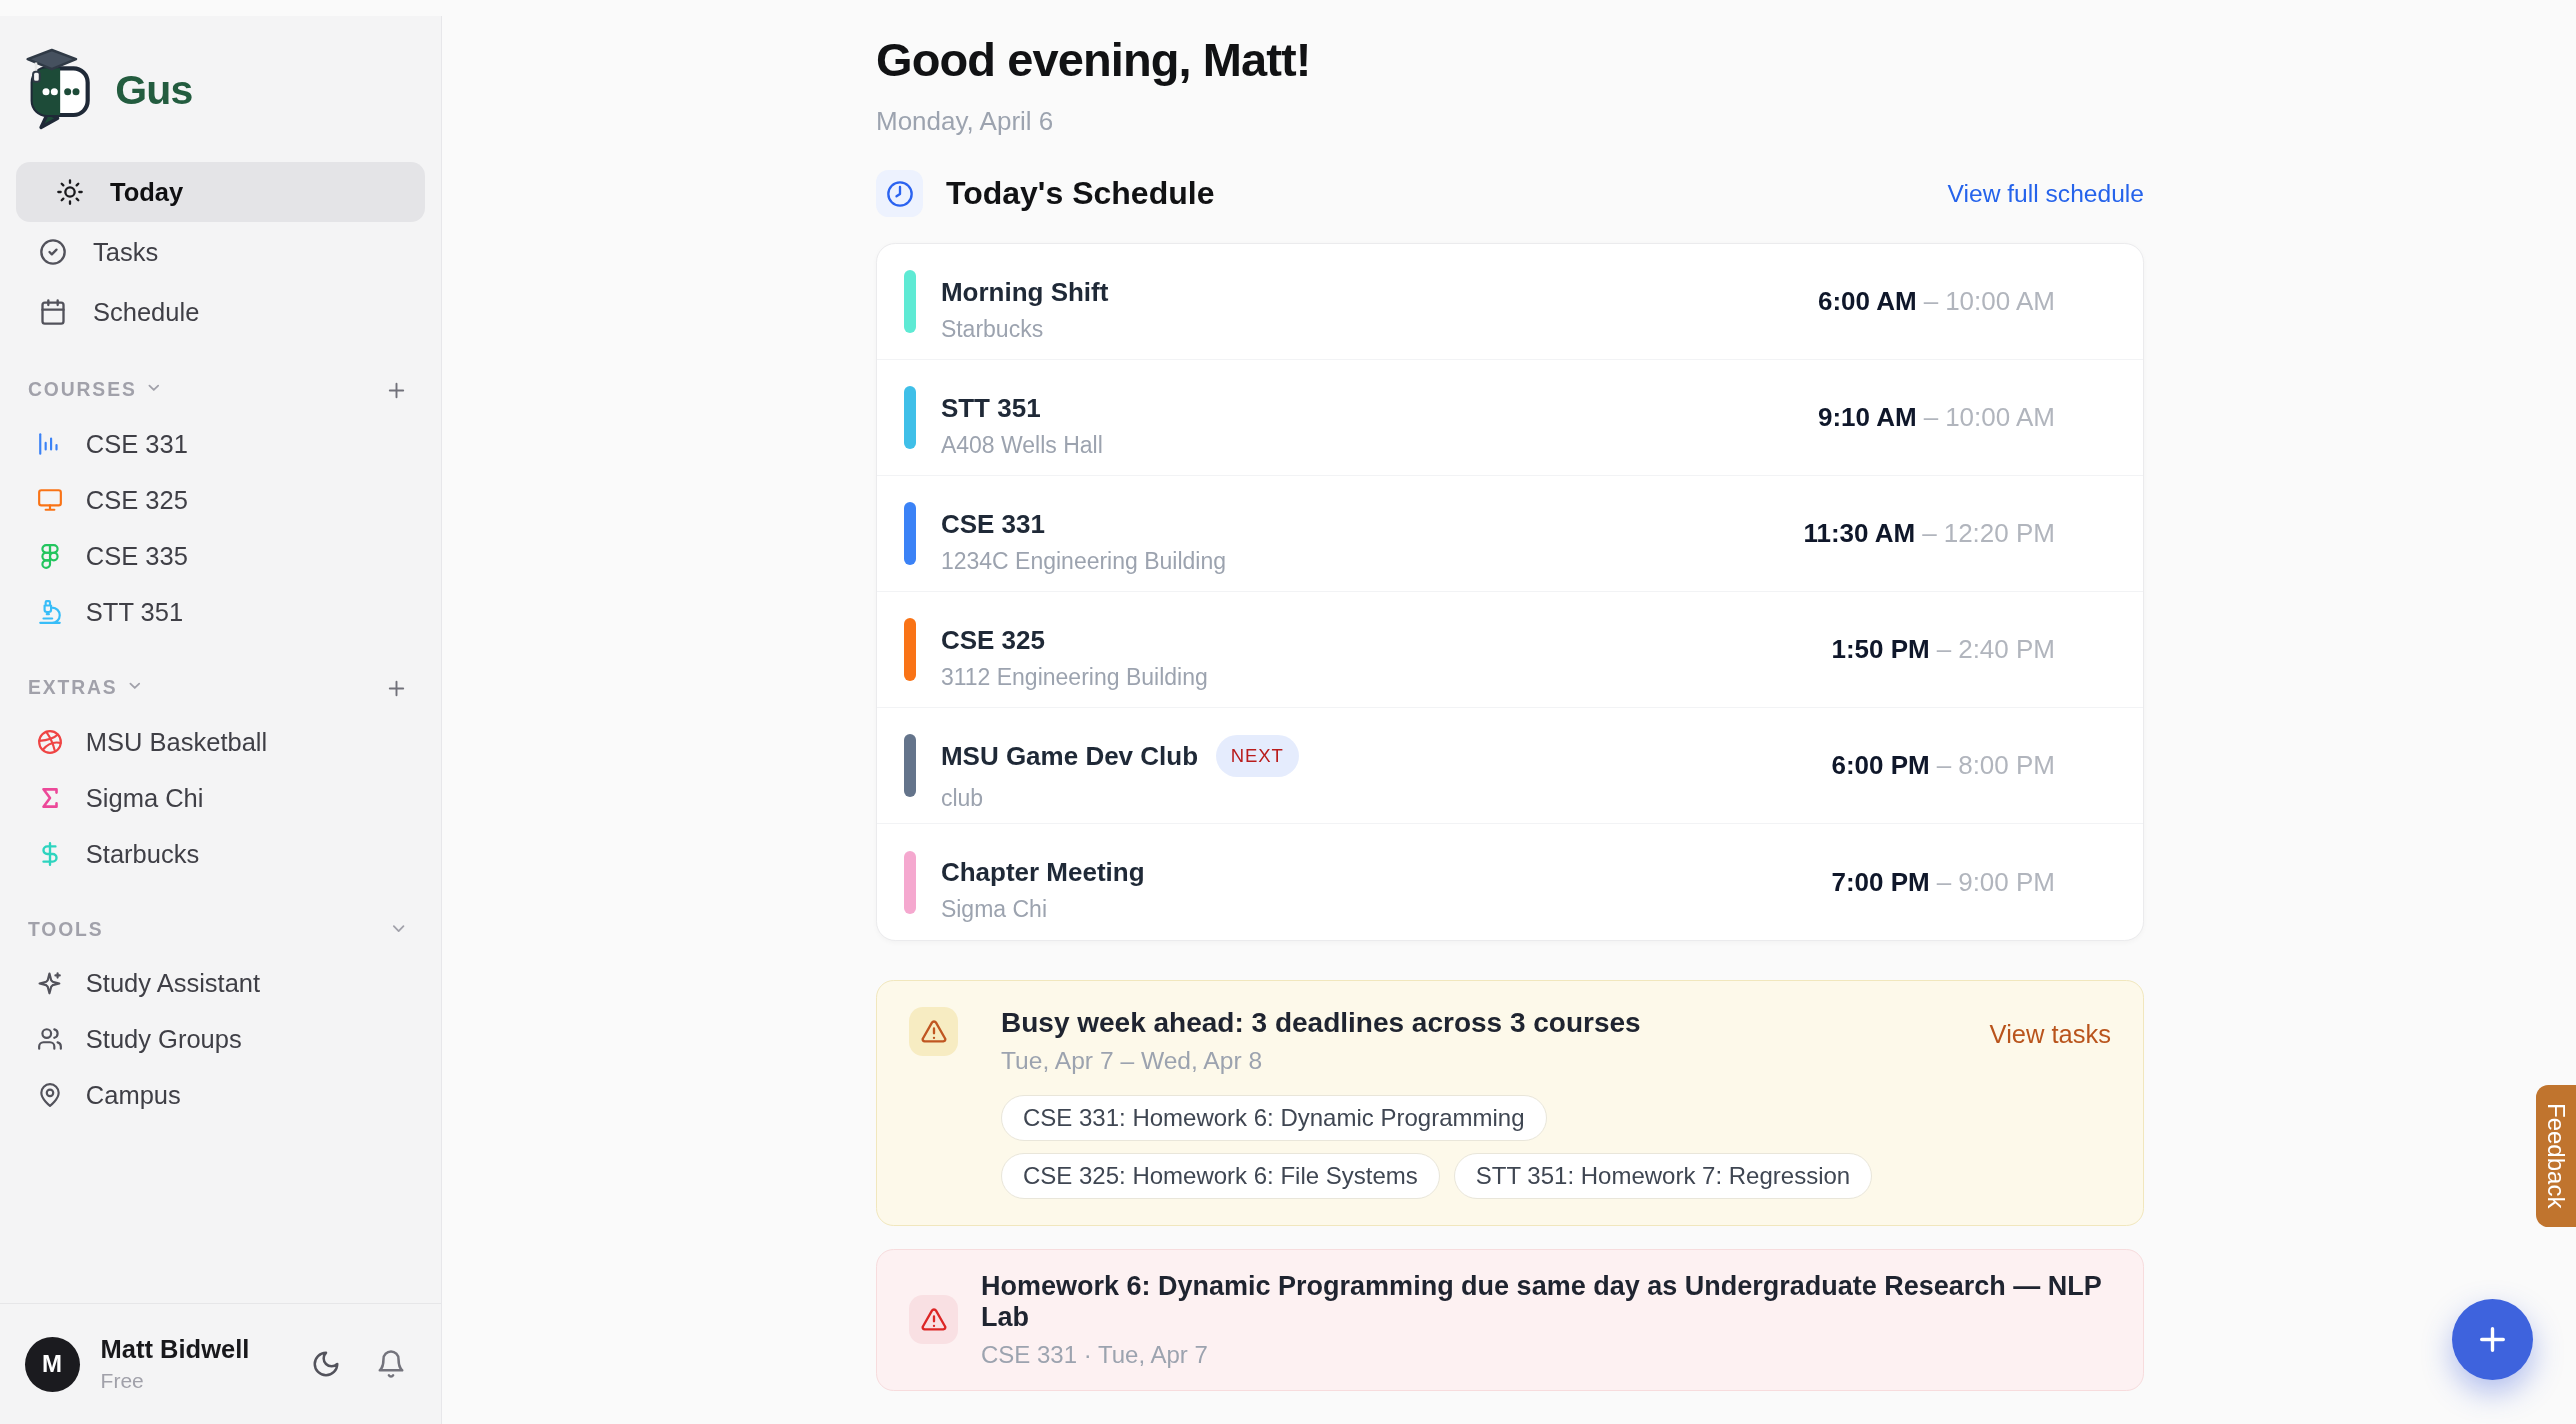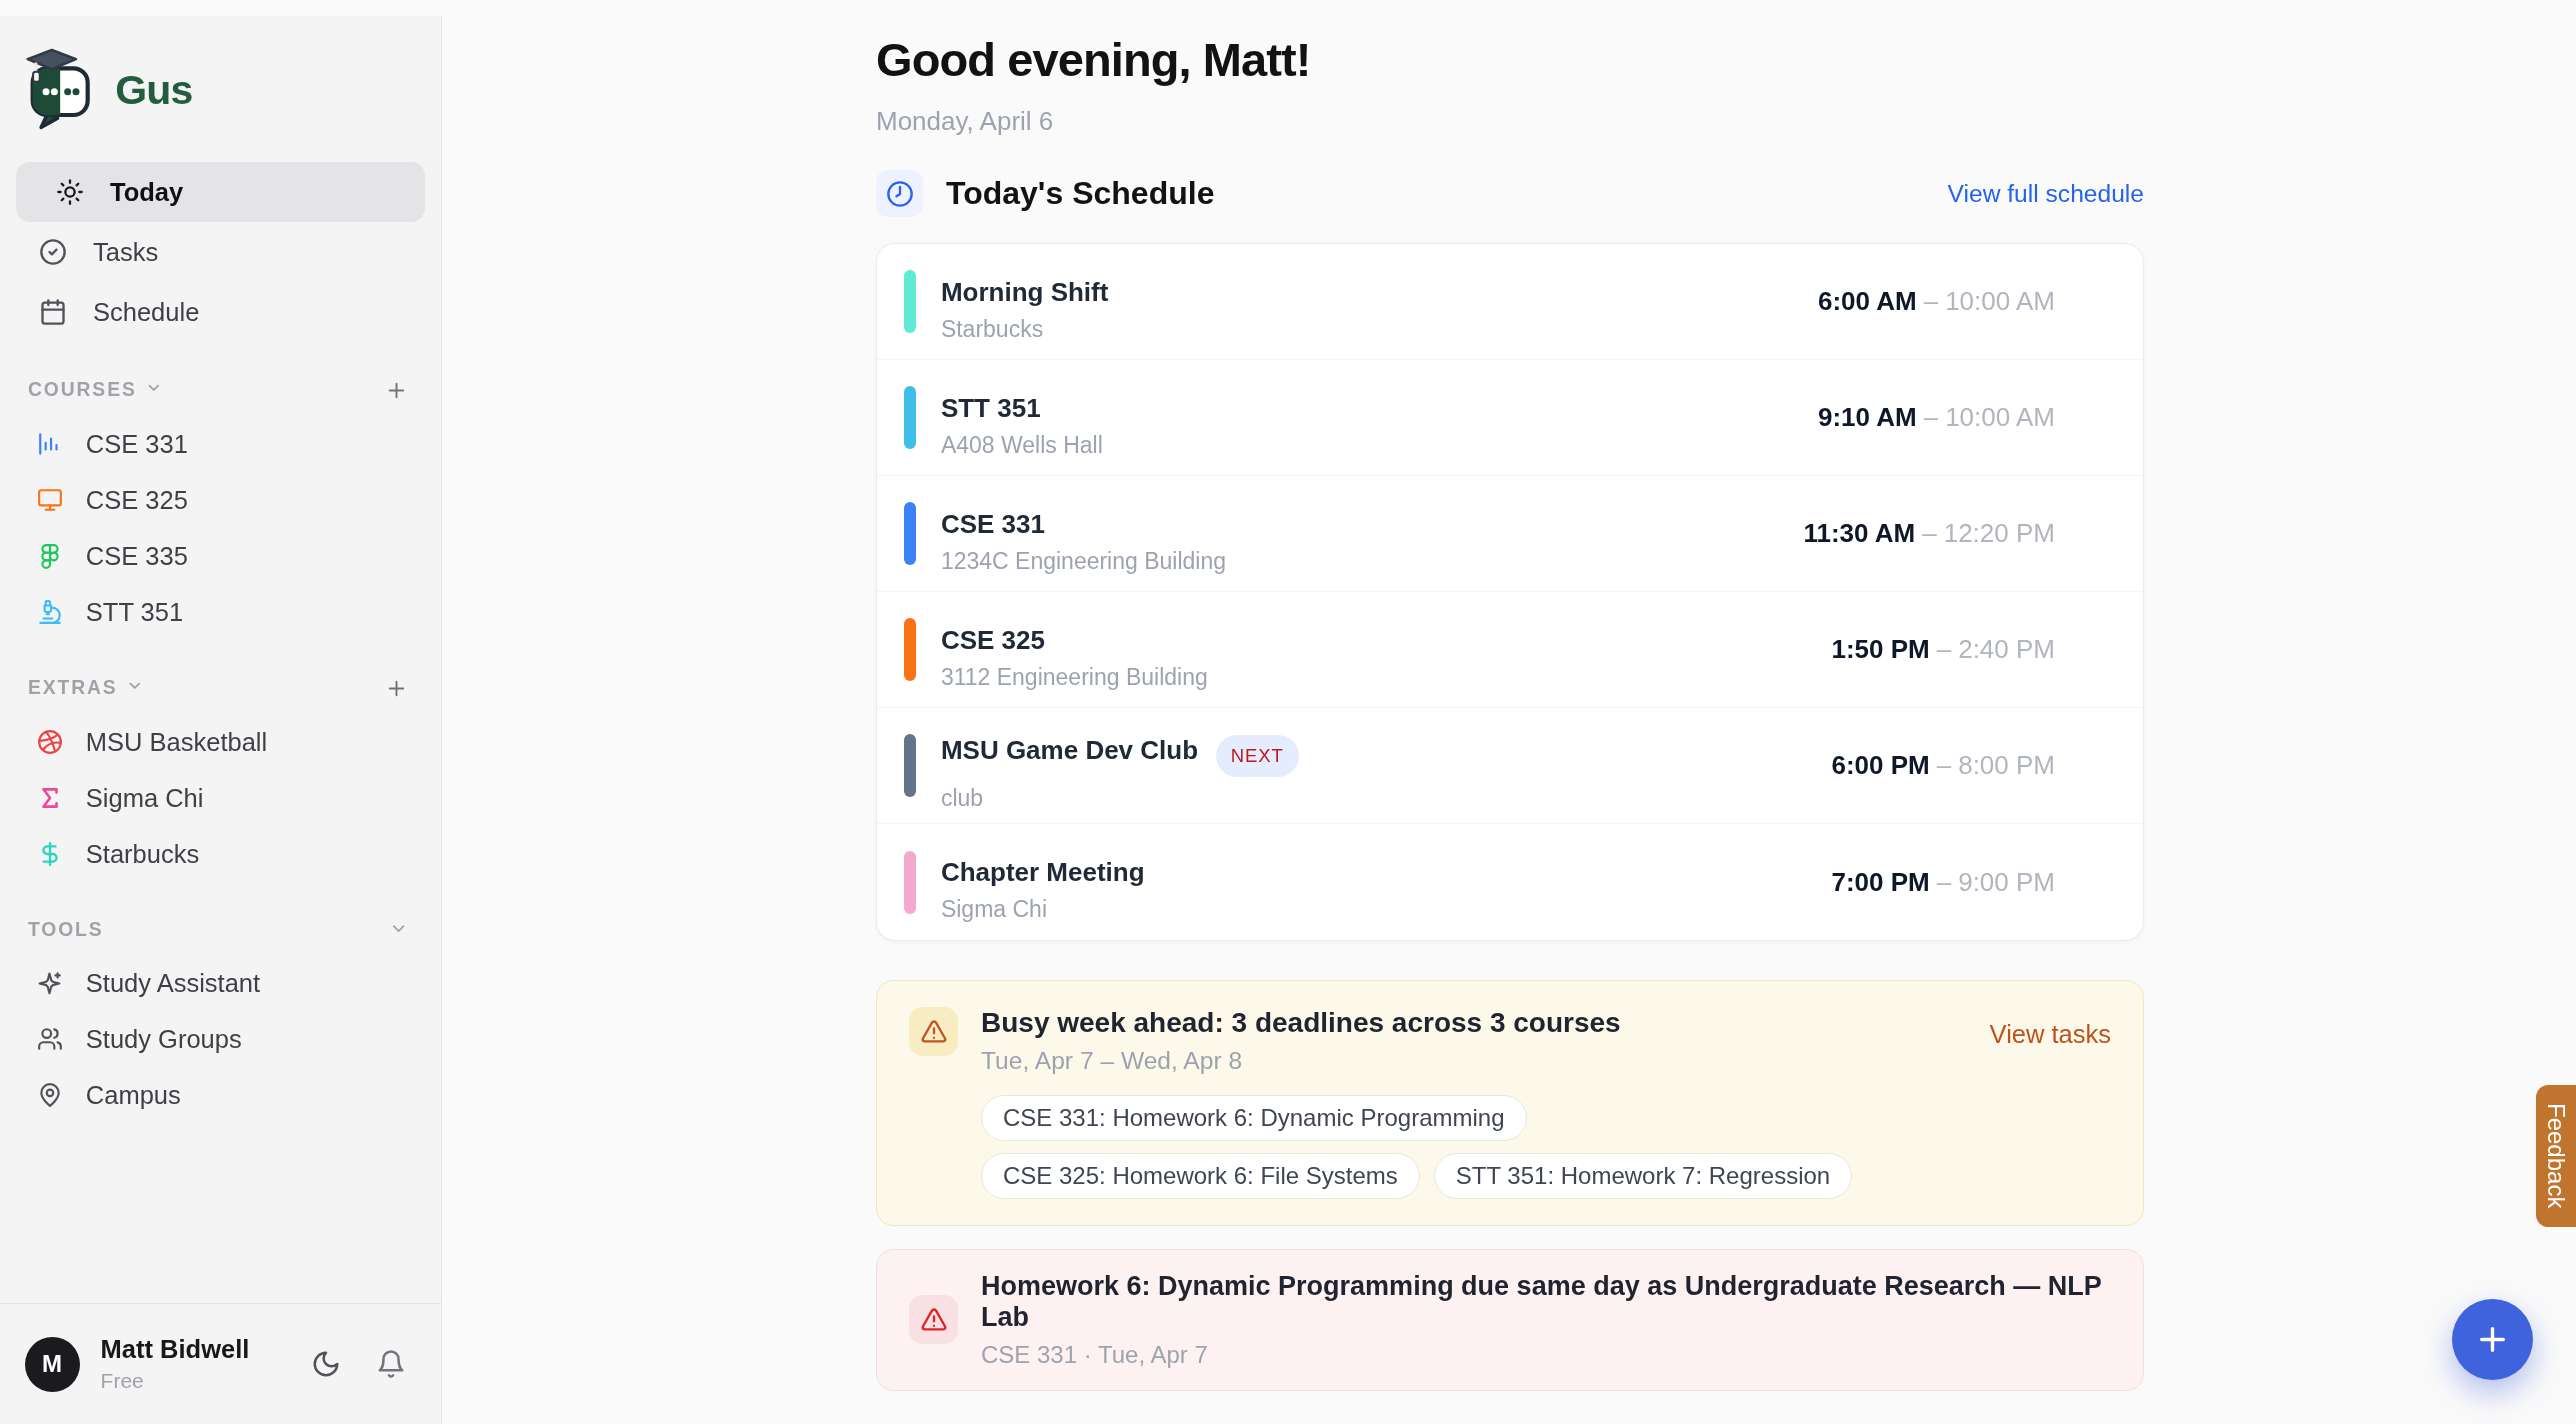--- a/index.html
+++ b/index.html
@@ -48,32 +48,32 @@
   .sec-title { margin-left:23px; font-size:32px; font-weight:700; color:#111214; }
   .link { margin-left:auto; font-size:24.6px; color:#2563eb; cursor:pointer; }
 
   .card { margin-top:26px; background:#fff; border:1.8px solid #ebebed; border-radius:19.3px;
     box-shadow:0 1.8px 5.3px rgba(0,0,0,.03); }
   .row { display:flex; align-items:center; height:116px; padding:0 88px 0 27px;
     border-bottom:1.8px solid #f2f3f5; cursor:pointer; }
   .row:last-child { border-bottom:none; }
   .bar { width:12.3px; height:63px; border-radius:7px; flex:0 0 auto; }
   .ev-info { margin-left:24.6px; }
-  .ev-title-line { display:flex; align-items:flex-start;margin-top:16px; }
+  .ev-title-line { display:flex; align-items:center;margin-top:16px; }
   .ev-title { font-size:26px; font-weight:600; color:#1f2937; }
   .next-badge { margin-left:17.6px; background:#e5ecfd; color:#b91c1c; font-size:18.5px;
     font-weight:400; letter-spacing:0.9px; padding:10px 15px; border-radius:878px; }
   .ev-sub { font-size:23px; color:#9ca3af; margin-top:8px; }
   .ev-time { margin-left:auto; font-size:26px; white-space:nowrap; }
   .t-start { font-weight:700; color:#0f172a; }
   .t-dash, .t-end { color:#b1b5bd; }
   .t-dash { margin:0 7px; }
 
   .warn-card { margin-top:39px; background:#fdf9ea; border:1.8px solid #f1e7bd;
-    border-radius:17.6px; padding:26px 32px; display:flex; align-items:flex-start; }
+    border-radius:17.6px; padding:26px 32px; display:flex; align-items:flex-start;gap:20px; }
   .warn-icon { width:49px; height:49px; border-radius:14px; background:#f7ecc2; flex:0 0 auto;
     display:flex; align-items:center; justify-content:center; }
   .warn-body { margin-left:23px; flex:1; }
   .warn-title { font-size:28px; font-weight:700; color:#1f2430; }
   .warn-sub { font-size:24.6px; color:#9ca3af; margin-top:8px; }
   .chips { margin-top:19.3px; display:flex; flex-wrap:wrap; gap:12.3px 14px; max-width:985px; }
   .chip { background:#fff; border:1.8px solid #e9e6da; border-radius:878px; padding:8px 21px;
     font-size:24px; color:#3f4652; white-space:nowrap; }
   .warn-link { font-size:25.5px; color:#b9541c; margin-top:12.3px; cursor:pointer; white-space:nowrap; }
 

